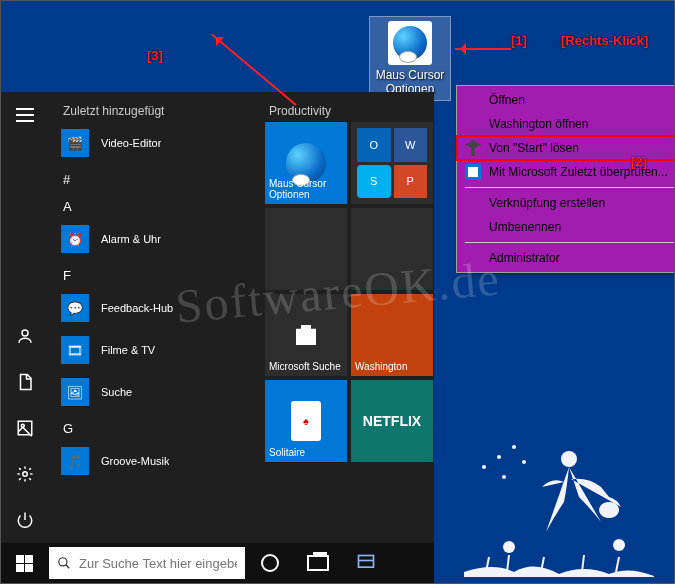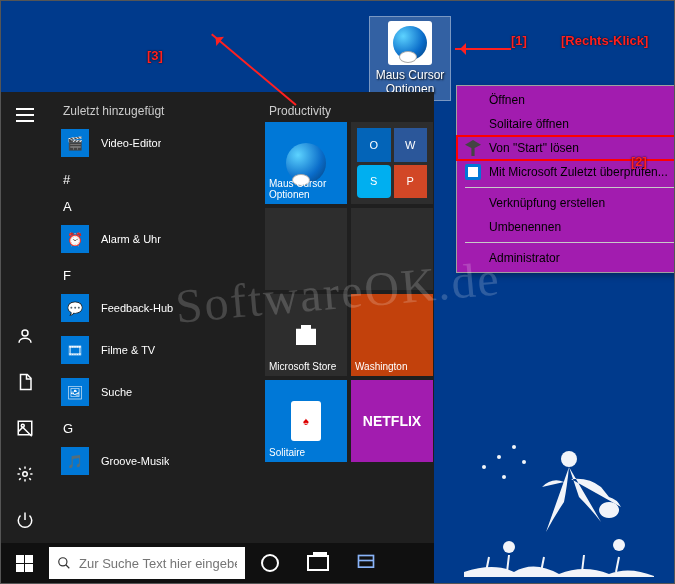--- a/index.html
+++ b/index.html
@@ -69,21 +69,21 @@
 .section-head{font-size:12px;color:#ccc;padding:8px 14px 4px;}
 .letter-head{font-size:13px;color:#fff;padding:8px 14px 4px;font-weight:500;}
 .app-item{display:flex;align-items:center;gap:12px;padding:6px 12px;height:42px;cursor:pointer;}
 .app-item .tile-icon{width:28px;height:28px;background:#0078d7;display:flex;align-items:center;justify-content:center;flex-shrink:0;}
 .app-item .lbl{font-size:11px;color:#fff;white-space:nowrap;overflow:hidden;text-overflow:ellipsis;}
 .tile-area{flex:1;background:#1f1f1f;padding:8px 6px;overflow:hidden;}
 .group-head{font-size:12px;color:#ccc;padding:4px 4px 4px;}
 .tiles{display:grid;grid-template-columns:82px 82px;grid-auto-rows:82px;gap:4px;}
 .tile{background:#0078d7;display:flex;flex-direction:column;align-items:center;justify-content:center;font-size:11px;text-align:center;padding:4px;cursor:pointer;position:relative;overflow:hidden;}
 .tile.dark{background:#2d2d2d;}
-.tile.red{background:#a21caf;font-weight:700;font-size:14px;}
+.tile.red{background:#0f766e;font-weight:700;font-size:14px;}
 .tile .tlabel{position:absolute;bottom:4px;left:4px;right:4px;font-size:10px;line-height:11px;text-align:left;}
 .mini-grid{display:grid;grid-template-columns:1fr 1fr;grid-template-rows:1fr 1fr;gap:3px;width:100%;height:100%;}
 .mini{display:flex;align-items:center;justify-content:center;}
 .mini.o{background:#0364b8;} .mini.w{background:#2b579a;} .mini.s{background:#00aff0;border-radius:4px;} .mini.p{background:#d24726;}
 .swirl{background:repeating-conic-gradient(#2d2d2d 0 20deg,#c02020 20deg 40deg);}
 .taskbar{position:absolute;left:0;bottom:0;width:433px;height:40px;background:#101010;display:flex;align-items:center;gap:2px;padding-right:4px;}
 .task-btn{width:46px;height:40px;display:flex;align-items:center;justify-content:center;cursor:pointer;}
 .win-logo{display:grid;grid-template-columns:8px 8px;grid-template-rows:8px 8px;gap:1px;}
 .win-logo span{background:#fff;}
 .search-box{flex:0 0 196px;height:32px;background:#fff;display:flex;align-items:center;padding:0 8px;gap:8px;color:#555;}
@@ -114,21 +114,21 @@
   </div>
 </div>
 
 <div class="context-menu">
   <div class="item">
       <span class="ctx-icon"></span>
       <span>Öffnen</span>
     </div>
   <div class="item">
       <span class="ctx-icon"></span>
-      <span>Solitaire öffnen</span>
+      <span>Washington öffnen</span>
     </div>
   <div class="item highlighted">
       <span class="ctx-icon pin-icon"></span>
       <span>Von "Start" lösen</span>
     </div>
   <div class="item">
       <span class="ctx-icon shield-def"></span>
       <span>Mit Microsoft Zuletzt überprüfen...</span>
     </div>
   <div class="sep"></div>
@@ -232,21 +232,21 @@
           <div class="mini s">S</div>
           <div class="mini p">P</div>
         </div>
       </div>
       <div class="tile dark swirl"></div>
       <div class="tile dark"></div>
       <div class="tile dark">
           <svg width="30" height="30" viewBox="0 0 24 24" fill="#fff">
             <path d="M4 7h16v13H4zM8 7V4h8v3"></path>
           </svg>
-          <div class="tlabel">Microsoft Store</div>
+          <div class="tlabel">Microsoft Suche</div>
         </div>
       <div class="tile" style="background:#c2410c">
           <div class="tlabel">Washington</div>
         </div>
       <div class="tile">
           <div style="width:30px;height:40px;background:#fff;border-radius:3px;color:#d00;display:flex;align-items:center;justify-content:center">♠</div>
           <div class="tlabel">Solitaire</div>
         </div>
       <div class="tile red">
           <span style="color:#fff;font-weight:900">NETFLIX</span>

